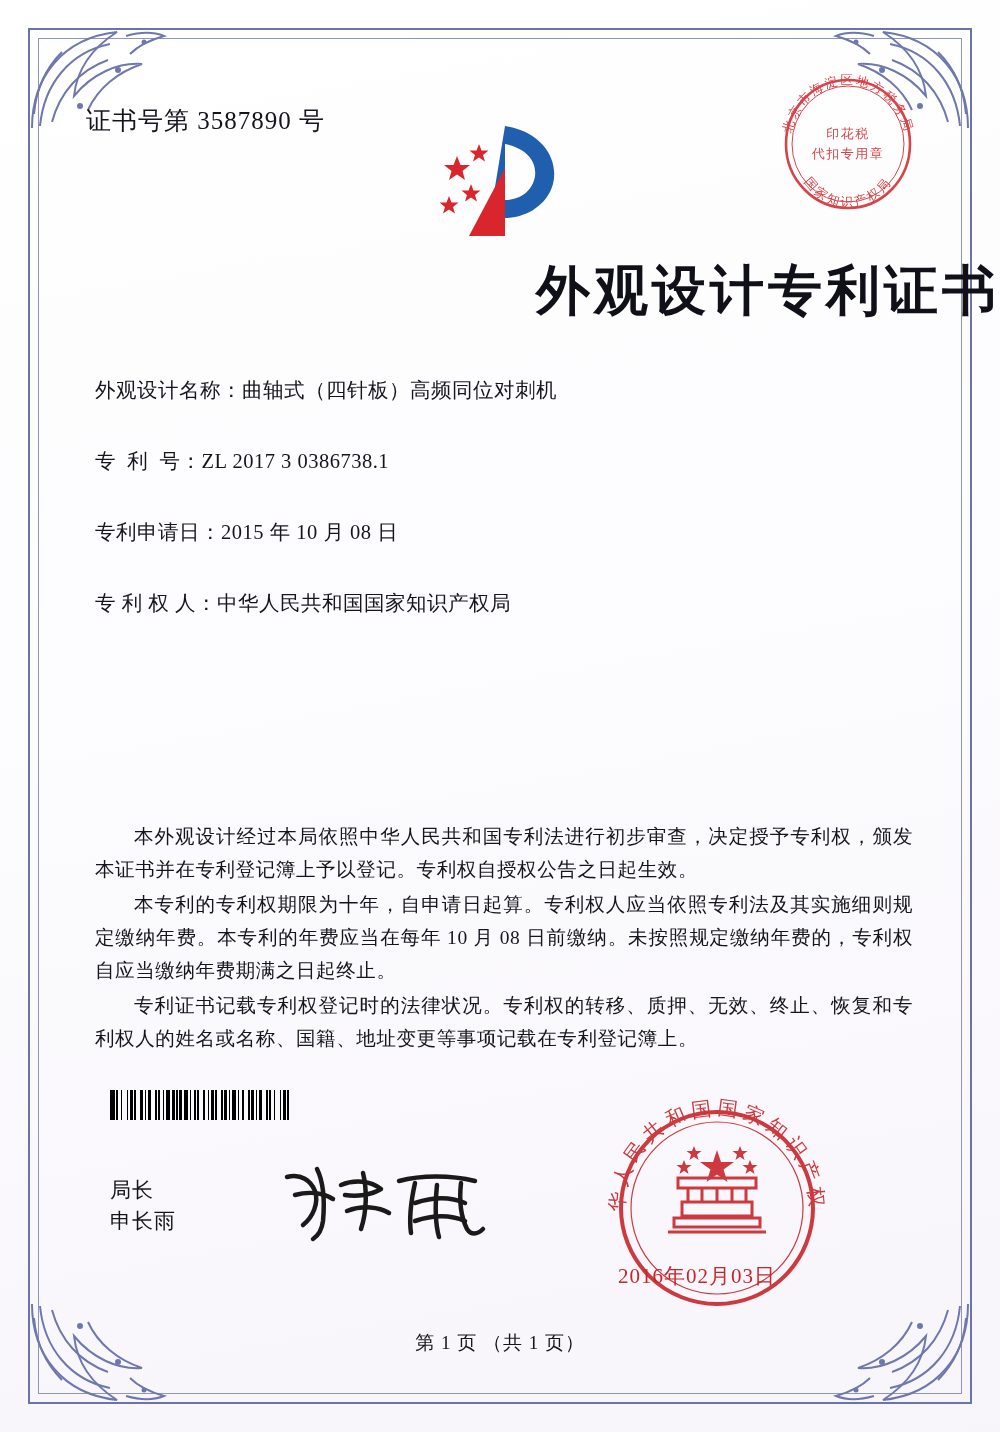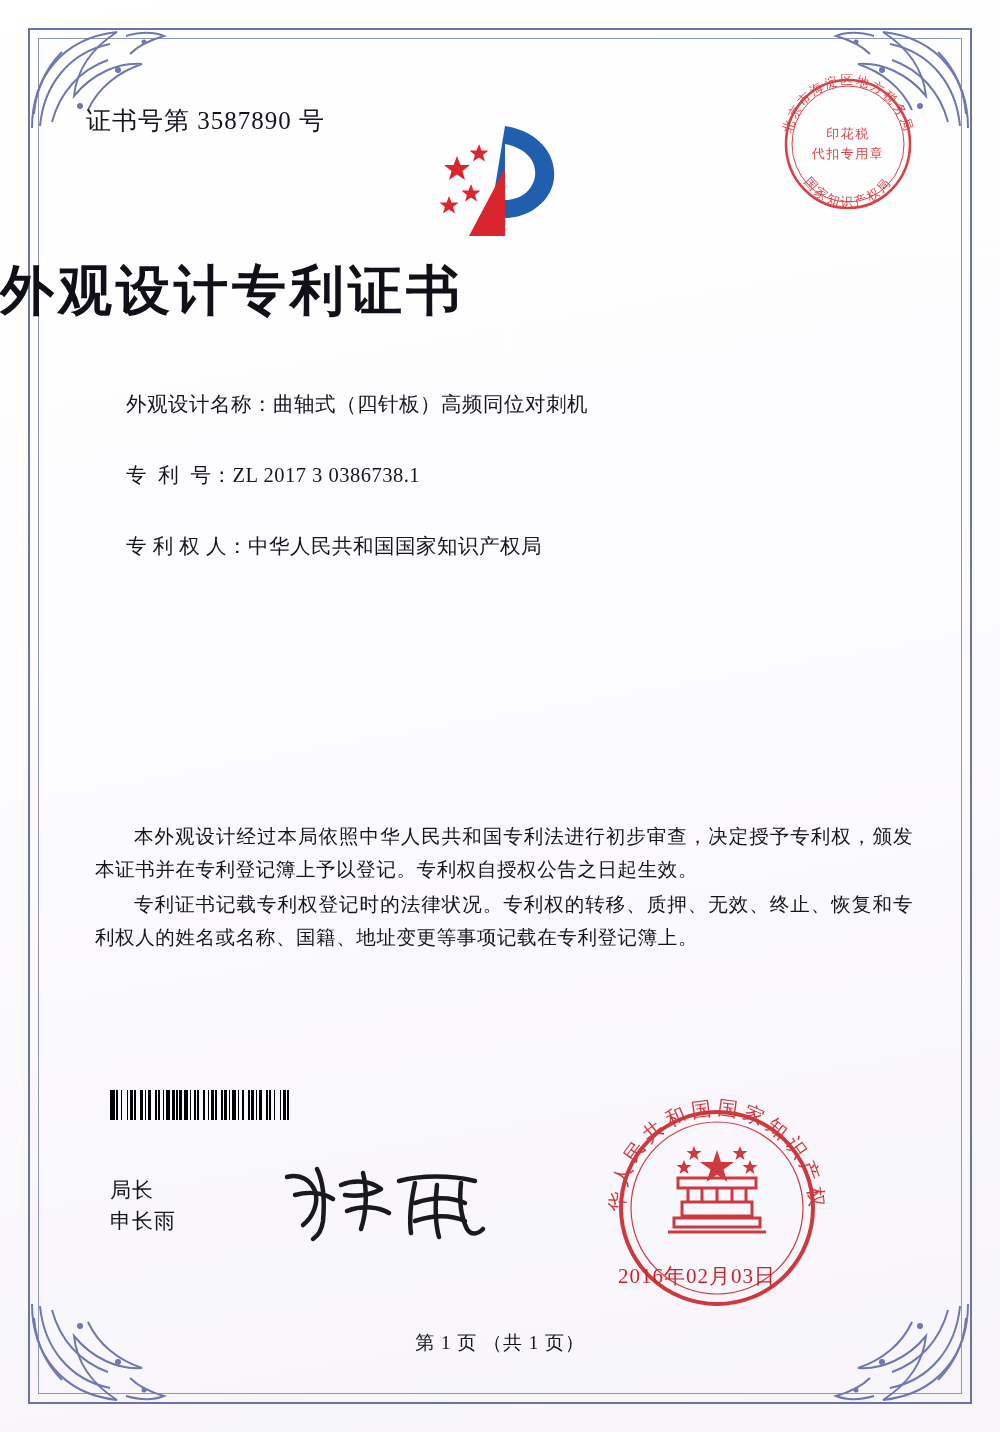--- a/index.html
+++ b/index.html
@@ -64,21 +64,21 @@
     width: 180px;
     height: 130px;
   }
   .logo svg { display: block; width: 100%; height: 100%; }
 
   .title {
     position: absolute;
     left: 0;
     right: 0;
     top: 255px;
-    text-align: left;
+    text-align: right;
     font-size: 54px;
     font-weight: bold;
     letter-spacing: 4px;
     color: #101018;
     font-family: "Liberation Serif", "DejaVu Serif", serif;
   }
 
   
   .tax-stamp {
     position: absolute;
@@ -87,23 +87,22 @@
     width: 160px;
     height: 148px;
     opacity: 0.88;
   }
   .tax-stamp svg { display: block; width: 100%; height: 100%; }
 
   
   .fields {
     position: absolute;
     left: 95px;
-    top: 390px;
+    top: 376px;
     width: 820px;
-    margin-left: 31px;
   }
   .field-row {
     display: flex;
     align-items: baseline;
     font-size: 20.5px;
     color: #15151d;
     margin-bottom: 43px;
     letter-spacing: 0.5px;
   }
   .field-label {
@@ -311,27 +310,32 @@
   <div class="fields">
     <div class="field-row">
       <span class="field-label">外观设计名称：</span>
       <span class="field-value">曲轴式（四针板）高频同位对刺机</span>
     </div>
     <div class="field-row">
       <span class="field-label">专  利  号：</span>
       <span class="field-value">ZL 2017 3 0386738.1</span>
     </div>
     <div class="field-row">
+      <span class="field-label">专利申请日：</span>
+      <span class="field-value">2015 年 10 月 08 日</span>
+    </div>
+    <div class="field-row">
       <span class="field-label">专 利 权 人：</span>
       <span class="field-value">中华人民共和国国家知识产权局</span>
     </div>
   </div>
 
   <div class="paragraphs">
     <p>本外观设计经过本局依照中华人民共和国专利法进行初步审查，决定授予专利权，颁发本证书并在专利登记簿上予以登记。专利权自授权公告之日起生效。</p>
+    <p>本专利的专利权期限为十年，自申请日起算。专利权人应当依照专利法及其实施细则规定缴纳年费。本专利的年费应当在每年 10 月 08 日前缴纳。未按照规定缴纳年费的，专利权自应当缴纳年费期满之日起终止。</p>
     <p>专利证书记载专利权登记时的法律状况。专利权的转移、质押、无效、终止、恢复和专利权人的姓名或名称、国籍、地址变更等事项记载在专利登记簿上。</p>
   </div>
 
   <div class="barcode">
       <i style="width:4.5px;background:#000;"></i>
       <i style="width:1.5px;background:transparent;"></i>
       <i style="width:1.5px;background:#000;"></i>
       <i style="width:3px;background:transparent;"></i>
       <i style="width:1.5px;background:#000;"></i>
       <i style="width:4.5px;background:transparent;"></i>

